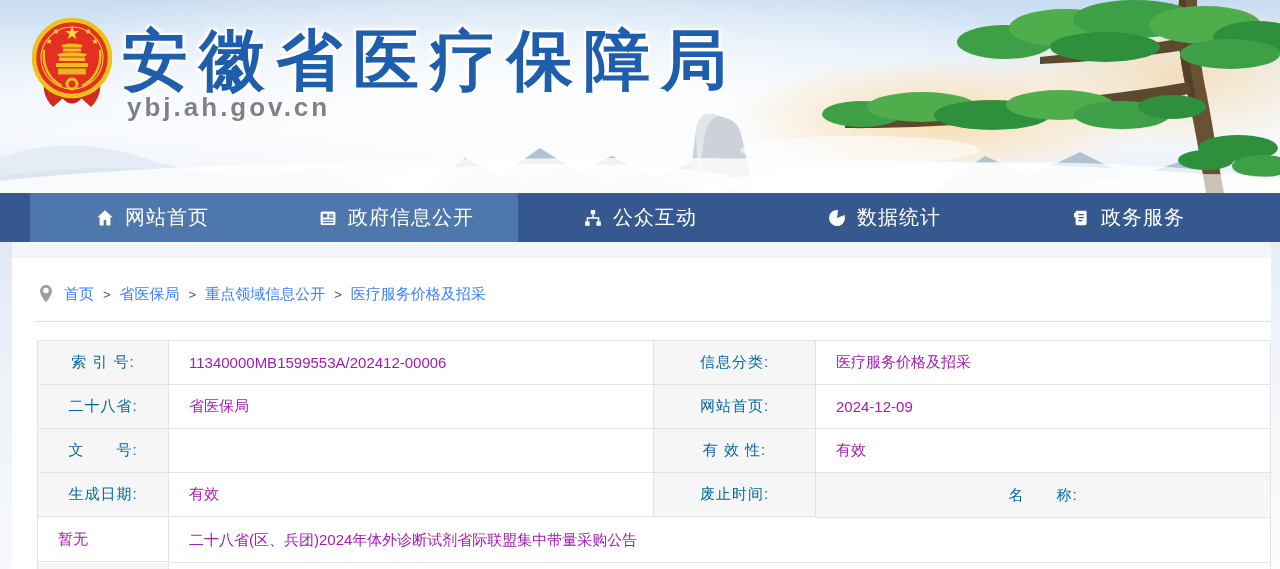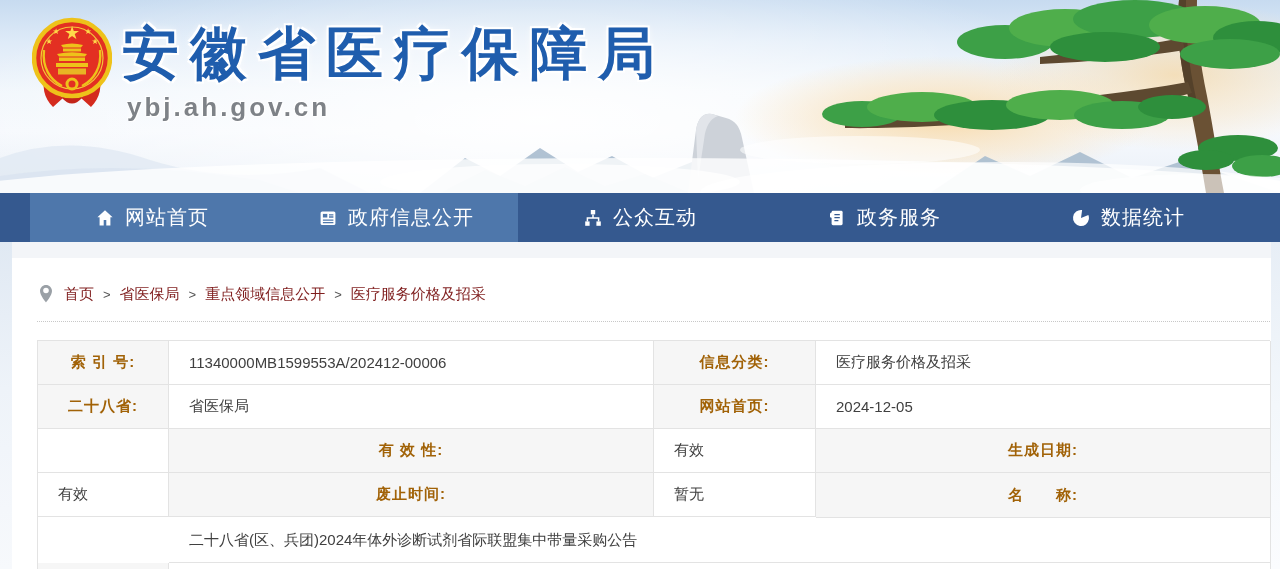--- a/index.html
+++ b/index.html
@@ -8,21 +8,21 @@
   .stage { position:relative; width:1280px; height:569px; }
 
   
   .header { position:absolute; top:0; left:0; width:1280px; height:193px; overflow:hidden;
     background:
       radial-gradient(ellipse 900px 260px at 42% 62%, rgba(255,255,255,.95), rgba(255,255,255,0) 65%),
       linear-gradient(180deg,#c7dbf0 0%,#dfebf8 22%,#f2f7fc 48%,#f6f9fd 68%,#e9eff7 100%);
   }
   .header-art { position:absolute; top:0; left:0; width:1280px; height:193px; }
   .emblem { position:absolute; left:32px; top:12px; width:80px; height:104px; cursor:pointer; }
-  .site-title { position:absolute; left:122px; top:16px; font-size:57px; font-weight:bold;
+  .site-title { position:absolute; left:122px; top:16px; font-size:66px; font-weight:bold;
     color:#1f5dad; letter-spacing:11px; white-space:nowrap;
     text-shadow:-2px -2px 0 #fff,2px -2px 0 #fff,-2px 2px 0 #fff,2px 2px 0 #fff,0 0 9px rgba(255,255,255,.95); }
   .site-url { position:absolute; left:127px; top:92px; font-size:26px; font-weight:bold;
     color:#7e8287; letter-spacing:3px;
     text-shadow:-1px -1px 0 #fff,1px 1px 0 #fff,0 0 6px rgba(255,255,255,.9); }
 
   
   .nav { position:absolute; top:193px; left:0; width:1280px; height:49px; background:#35598f; }
   .nav-inner { margin:0 30px; height:100%; display:flex; }
   .nav-item { flex:1; display:flex; align-items:center; justify-content:center; gap:10px;
@@ -34,34 +34,34 @@
   .top-band { position:absolute; top:242px; left:0; width:1280px; height:16px; background:#f3f5f8; }
   .gutter-l { position:absolute; top:242px; left:0; width:12px; height:327px;
     background:linear-gradient(180deg,#e0e9f3 0%,#eef3f9 45%,#f7f9fc 100%); }
   .gutter-r { position:absolute; top:242px; left:1271px; width:9px; height:327px;
     background:linear-gradient(180deg,#e7eef6 0%,#f3f7fb 50%,#fbfcfe 100%); }
   .card { position:absolute; top:258px; left:12px; width:1259px; height:311px; background:#fff; overflow:hidden; }
 
   .breadcrumb { position:absolute; left:25px; top:26px; display:flex; align-items:center;
     font-size:15px; color:#333; white-space:nowrap; }
   .breadcrumb svg { margin-right:9px; }
-  .breadcrumb a { color:#7f1d1d; text-decoration:none; cursor:pointer; }
+  .breadcrumb a { color:#3b82f6; text-decoration:none; cursor:pointer; }
   .crumb-sep { margin:0 9px; color:#555; font-size:13px; }
   .dotted-sep { position:absolute; left:25px; top:63px; width:1233px; height:0; border-bottom:1px dotted #c8c8c8; }
 
   
   .info-table { position:absolute; left:25px; top:82px; width:1233px;
     display:grid; grid-template-columns:131px 485px 162px 455px;
     border-top:1px solid #e3e3e3; border-left:1px solid #e3e3e3; font-size:15px; }
   .cell { border-right:1px solid #e3e3e3; border-bottom:1px solid #e3e3e3;
     height:44px; display:flex; align-items:center; }
   .cell.tall { height:45px; }
-  .lab { background:#f6f6f6; font-weight:bold; color:#a16207; justify-content:center;
+  .lab { background:#f6f6f6; font-weight:normal; color:#0369a1; justify-content:center;
     letter-spacing:1px; white-space:pre; }
-  .val { color:#404040; padding:0 20px 0 20px; white-space:nowrap; overflow:hidden; }
+  .val { color:#a21caf; padding:0 20px 0 20px; white-space:nowrap; overflow:hidden; }
   .span3 { grid-column:2 / 5; }
 </style>
 </head>
 <body>
 
 <div class="stage">
 
   <div class="header">
 
     <svg class="header-art" viewBox="0 0 1280 193" aria-hidden="true">
@@ -164,31 +164,31 @@
         <svg width="20" height="20" viewBox="0 0 20 20">
           <rect x="7.8" y="2" width="4.4" height="4.4" fill="#fff"></rect>
           <path d="M10 6.4V10M4.4 13.4V10h11.2v3.4" stroke="#fff" stroke-width="1.5" fill="none"></path>
           <rect x="2.2" y="13.4" width="4.4" height="4.4" fill="#fff"></rect>
           <rect x="13.4" y="13.4" width="4.4" height="4.4" fill="#fff"></rect>
         </svg>
         <span>公众互动</span>
       </a>
       <a class="nav-item">
         <svg width="20" height="20" viewBox="0 0 20 20">
+          <path d="M10 10V2a8 8 0 1 0 8 8 8 8 0 0 0-1.1-4Z" fill="#fff" transform="rotate(8 10 10)"></path>
+        </svg>
+        <span>数据统计</span>
+      </a>
+      <a class="nav-item">
+        <svg width="20" height="20" viewBox="0 0 20 20">
           <rect x="4.6" y="2.8" width="11" height="14.4" rx="1.4" fill="#fff"></rect>
           <rect x="3" y="4.4" width="3" height="5.4" rx="1.5" fill="#fff"></rect>
           <path d="M7.4 6.6h5.4M7.4 9.6h5.4M7.4 12.6h4" stroke="#35598f" stroke-width="1.4"></path>
         </svg>
         <span>政务服务</span>
-      </a>
-      <a class="nav-item">
-        <svg width="20" height="20" viewBox="0 0 20 20">
-          <path d="M10 10V2a8 8 0 1 0 8 8 8 8 0 0 0-1.1-4Z" fill="#fff" transform="rotate(8 10 10)"></path>
-        </svg>
-        <span>数据统计</span>
       </a>
     </div>
   </div>
 
   <div class="top-band"></div>
   <div class="gutter-l"></div>
   <div class="gutter-r"></div>
 
   <div class="card">
 
@@ -210,32 +210,33 @@
     <div class="info-table">
 
       <div class="cell lab">索 引 号:</div>
       <div class="cell val">11340000MB1599553A/202412-00006</div>
       <div class="cell lab">信息分类:</div>
       <div class="cell val">医疗服务价格及招采</div>
 
       <div class="cell lab">二十八省:</div>
       <div class="cell val">省医保局</div>
       <div class="cell lab">网站首页:</div>
-      <div class="cell val">2024-12-05</div>
-
+      <div class="cell val">2024-12-09</div>
+
+      <div class="cell lab">文　　号:</div>
       <div class="cell val"></div>
       <div class="cell lab">有 效 性:</div>
       <div class="cell val">有效</div>
 
       <div class="cell lab">生成日期:</div>
       <div class="cell val">有效</div>
       <div class="cell lab">废止时间:</div>
+      <div class="cell lab tall">名　　称:</div>
+
       <div class="cell val">暂无</div>
-
-      <div class="cell lab tall">名　　称:</div>
       <div class="cell val tall span3">二十八省(区、兵团)2024年体外诊断试剂省际联盟集中带量采购公告</div>
 
       <div class="cell lab"></div>
       <div class="cell val span3"></div>
     </div>
 
   </div>
 </div>
 
 </body></html>

